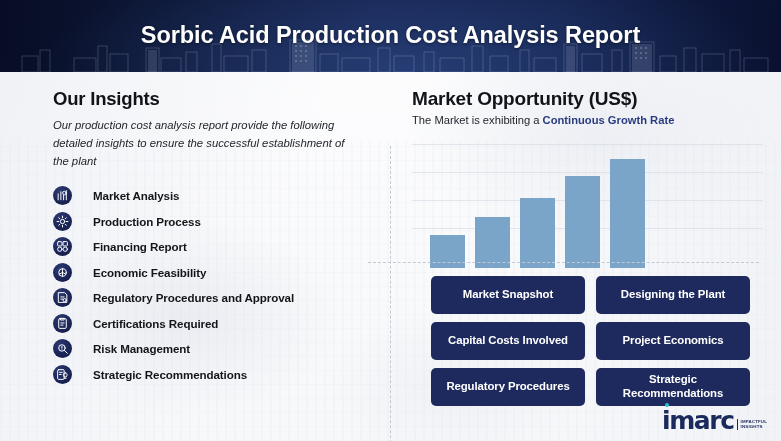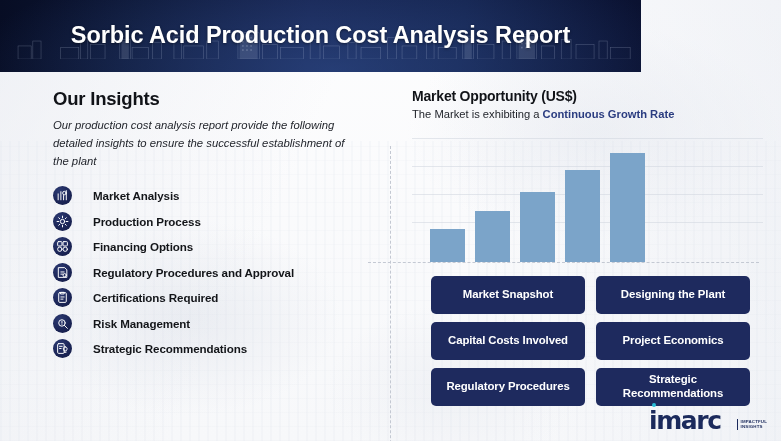--- a/index.html
+++ b/index.html
@@ -44,21 +44,21 @@
     background:
       repeating-linear-gradient(90deg, rgba(214,219,229,0.30) 0 2px, rgba(255,255,255,0) 2px 9px),
       repeating-linear-gradient(0deg, rgba(216,221,230,0.22) 0 1px, rgba(255,255,255,0) 1px 14px);
     opacity:.5;
   }
 
   
   #header {
     position: relative;
     height: 72px;
-    width: 641px;
+    width: 781px;
     background:
       radial-gradient(ellipse 520px 170px at 52% 96%, rgba(52,84,150,0.55), rgba(0,0,0,0) 70%),
       linear-gradient(95deg, #070d24 0%, #0d1736 22%, #15214c 48%, #122049 72%, #0a1130 100%);
     overflow: hidden;
     z-index: 2;
   }
   .sky-left, .sky-right {
     position: absolute;
     inset: 0;
     pointer-events: none;
@@ -148,21 +148,21 @@
   .insight-label {
     font-size: 11.6px;
     font-weight: bold;
     color: #131519;
     letter-spacing: -0.1px;
     white-space: nowrap;
   }
 
   
   #market-title {
-    font-size: 14px;
+    font-size: 19px;
     font-weight: bold;
     color: #111318;
     letter-spacing: -0.2px;
     margin-bottom: 4px;
   }
   #market-subtitle {
     font-size: 11.2px;
     color: #1d2027;
     margin-bottom: 6px;
   }
@@ -240,21 +240,21 @@
     font-family: "Liberation Sans", sans-serif;
   }
 
   
   #logo {
     position: absolute;
     right: 14px;
     bottom: 8px;
     display: flex;
     align-items: flex-end;
-    gap: 16px;
+    gap: 3px;
     justify-content: space-between;
   }
   #logo-wordmark {
     position: relative;
     font-size: 25px;
     font-weight: bold;
     color: #1b2a5c;
     letter-spacing: -1.4px;
     line-height: 25px;
     font-family: "DejaVu Sans", sans-serif;
@@ -388,23 +388,32 @@
 
         <li class="insight-item">
           <span class="insight-icon">
             <svg width="13" height="13" viewBox="0 0 24 24" fill="none" stroke="#ffffff" stroke-width="1.8" stroke-linecap="round" stroke-linejoin="round">
               <rect x="3" y="3" width="8" height="8" rx="1.5"></rect>
               <rect x="13" y="3" width="8" height="8" rx="1.5"></rect>
               <circle cx="7" cy="17" r="4"></circle>
               <circle cx="17" cy="17" r="4"></circle>
             </svg>
           </span>
-          <span class="insight-label">Financing Options</span>
-        </li>
-
+          <span class="insight-label">Financing Report</span>
+        </li>
+
+        <li class="insight-item">
+          <span class="insight-icon">
+            <svg width="13" height="13" viewBox="0 0 24 24" fill="none" stroke="#ffffff" stroke-width="1.8" stroke-linecap="round" stroke-linejoin="round">
+              <circle cx="12" cy="12" r="7"></circle>
+              <path d="M12 5v14M12 12l6 3M12 12l-6 3"></path>
+            </svg>
+          </span>
+          <span class="insight-label">Economic Feasibility</span>
+        </li>
 
         <li class="insight-item">
           <span class="insight-icon">
             <svg width="13" height="13" viewBox="0 0 24 24" fill="none" stroke="#ffffff" stroke-width="1.8" stroke-linecap="round" stroke-linejoin="round">
               <path d="M5 3h11l4 4v14H5z"></path>
               <path d="M9 11h6M9 15h4"></path>
               <circle cx="16" cy="17" r="3"></circle>
             </svg>
           </span>
           <span class="insight-label">Regulatory Procedures and Approval</span>

